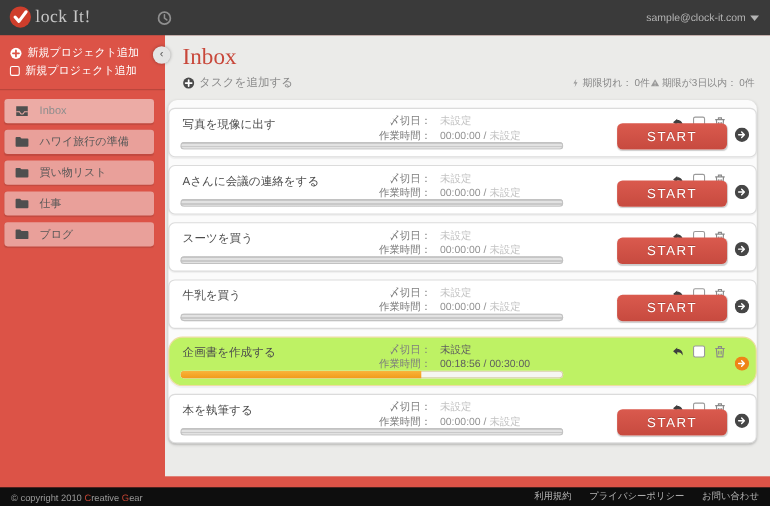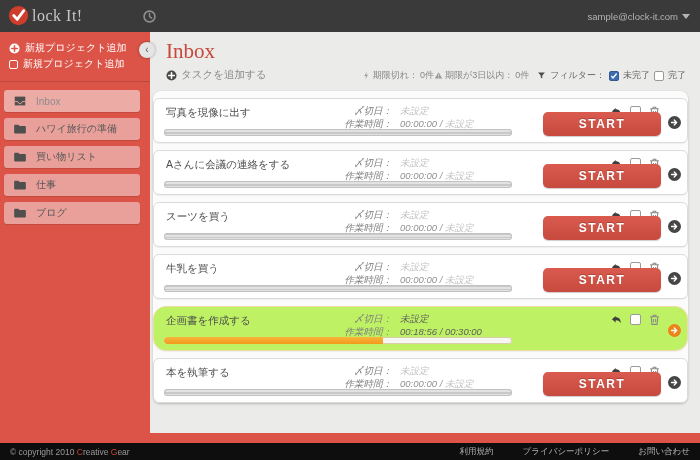--- a/index.html
+++ b/index.html
@@ -49,49 +49,49 @@
   .fcb.checked svg { visibility:visible; }
 
   
   .panel { margin:9px 12px 0 3px; height:312px; background:#fbfbfb; border-radius:8px;
            box-shadow:0 1px 3px rgba(0,0,0,.18); padding:7px 0; display:flex; flex-direction:column; gap:7px; }
   .task-card { position:relative; height:45px; background:#fff; border:1px solid #dbdbdb; border-radius:6px;
                box-shadow:0 1px 1px rgba(0,0,0,.05); flex:0 0 auto; }
   .task-card.active { background:#bef264; border-color:#eeddA0;border-radius:13px; }
   .task-title { position:absolute; left:12px; top:7px; font-size:10.5px; color:#4c4c4c; }
   .meta { position:absolute; left:186px; top:5px; }
-  .meta-row { display:flex; line-height:13px; font-size:9.5px;font-style:italic; }
+  .meta-row { display:flex; line-height:13px; font-size:9.5px; }
   .meta-label { width:52px; text-align:right; color:#7d7d7d; margin-right:8px; }
   .meta-value { color:#919191; }
   .muted { color:#c2c2c2; }
   .task-card.active .meta-value, .task-card.active .time-cur { color:#5e5e5e; }
   .task-card.active .muted { color:#5e5e5e; }
   .progress-track { position:absolute; left:10px; bottom:6px; width:348px; height:7px; border-radius:4px;
                     background:repeating-linear-gradient(to bottom,#c9c9c9 0 1.5px,#e2e2e2 1.5px 3.5px);
                     box-shadow:inset 0 0 0 1px #c2c2c2; overflow:hidden; }
   .task-card.active .progress-track { background:#f6f6f2; box-shadow:inset 0 0 0 1px #d8cfa8; }
   .progress-fill { position:absolute; left:0; top:0; bottom:0; width:0; border-radius:4px 0 0 4px;
                    background:linear-gradient(#f8b53c,#f19a1b); }
   .card-icons { position:absolute; top:6px; right:26px; display:flex; align-items:center; gap:7px; }
   .card-icons .icon { display:inline-flex; cursor:pointer; }
   .card-icons svg { width:13px; height:13px; }
   .cb { width:11px; height:11px; border:1px solid #9a9a9a; border-radius:2px; background:#fff; cursor:pointer; }
-  .timer-btn { position:absolute; right:26px; bottom:6px; width:118px; height:24px; border:none; border-radius:5px;
-               color:#fff; font-size:12px; font-weight:bold; letter-spacing:1.5px; cursor:pointer;
+  .timer-btn { position:absolute; right:26px; bottom:6px; width:100px; height:24px; border:none; border-radius:5px;
+               color:#fff; font-size:12px; font-weight:normal; letter-spacing:1.5px; cursor:pointer;
                font-family:"Liberation Sans",sans-serif; text-shadow:0 -1px 0 rgba(0,0,0,.2);
                box-shadow:0 1px 1px rgba(0,0,0,.2);margin-top:28px; }
   .timer-btn.start { background:linear-gradient(#da5a4e,#c74a3f); }
   .timer-btn.stop  { background:linear-gradient(#f8a130,#ee7d13); }
   .arrow-circle { position:absolute; right:6px; top:17px; width:13px; height:13px; cursor:pointer; }
   .arrow-circle svg { width:13px; height:13px; display:block; }
 
   
   .footer { position:absolute; left:0; right:0; bottom:0; height:17px; background:#0e0e0e; display:flex;
             justify-content:space-between; align-items:center; padding:0 10px; font-size:8.5px; color:#999; }
-  .foot-links { display:flex; gap:29px; }
+  .foot-links { display:flex; gap:16px; }
   .foot-links span { color:#b5b5b5; cursor:pointer; }
   .brand-red { color:#c44433; }
 </style>
 </head>
 <body>
 
 <div class="topbar">
   <div class="logo">
     <svg viewBox="0 0 24 24">
       <circle cx="12" cy="12" r="11" fill="#cf3e2c"></circle>
@@ -179,38 +179,20 @@
         </span>
         <span class="stat">
           <svg viewBox="0 0 24 24">
             <path d="M12 3 L22 20 H2 Z" fill="#9a9a9a"></path>
             <rect x="11" y="9" width="2" height="5" fill="#ebebe9"></rect>
             <rect x="11" y="16" width="2" height="2" fill="#ebebe9"></rect>
           </svg>
           <span>期限が3日以内：</span>
             <span>0件</span>
         </span>
-        <span class="filter-group">
-          <svg viewBox="0 0 24 24">
-            <path d="M3 4h18l-7 8v8l-4-2.5V12z" fill="#4a4a4a"></path>
-          </svg>
-          <span>フィルター：</span>
-          <span class="fcb checked">
-            <svg viewBox="0 0 24 24">
-                <path d="M5 13l4 5 10-12" stroke="#fff" stroke-width="4" fill="none" stroke-linecap="round"></path>
-              </svg>
-          </span>
-          <span>未完了</span>
-          <span class="fcb">
-            <svg viewBox="0 0 24 24">
-                <path d="M5 13l4 5 10-12" stroke="#fff" stroke-width="4" fill="none" stroke-linecap="round"></path>
-              </svg>
-          </span>
-          <span>完了</span>
-        </span>
       </div>
     </div>
   </div>
 
   <div class="panel">
       <div class="task-card">
     <div class="task-title">写真を現像に出す</div>
     <div class="meta">
       <div class="meta-row">
         <span class="meta-label">〆切日：</span>

